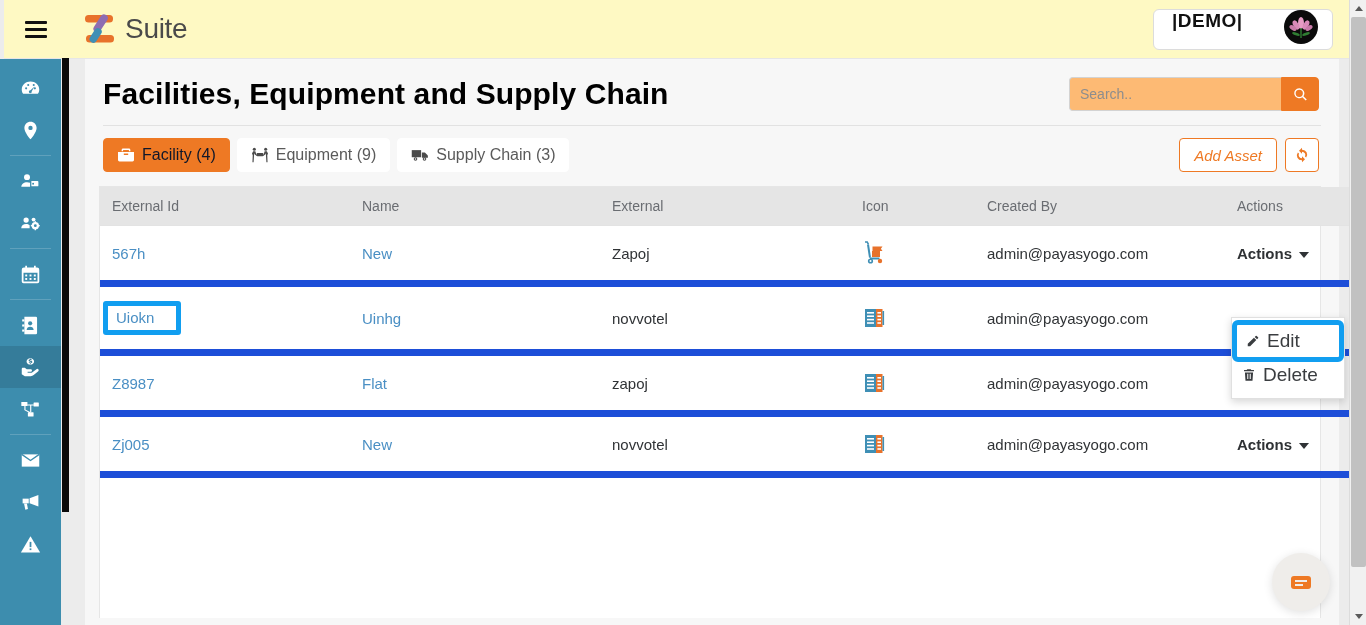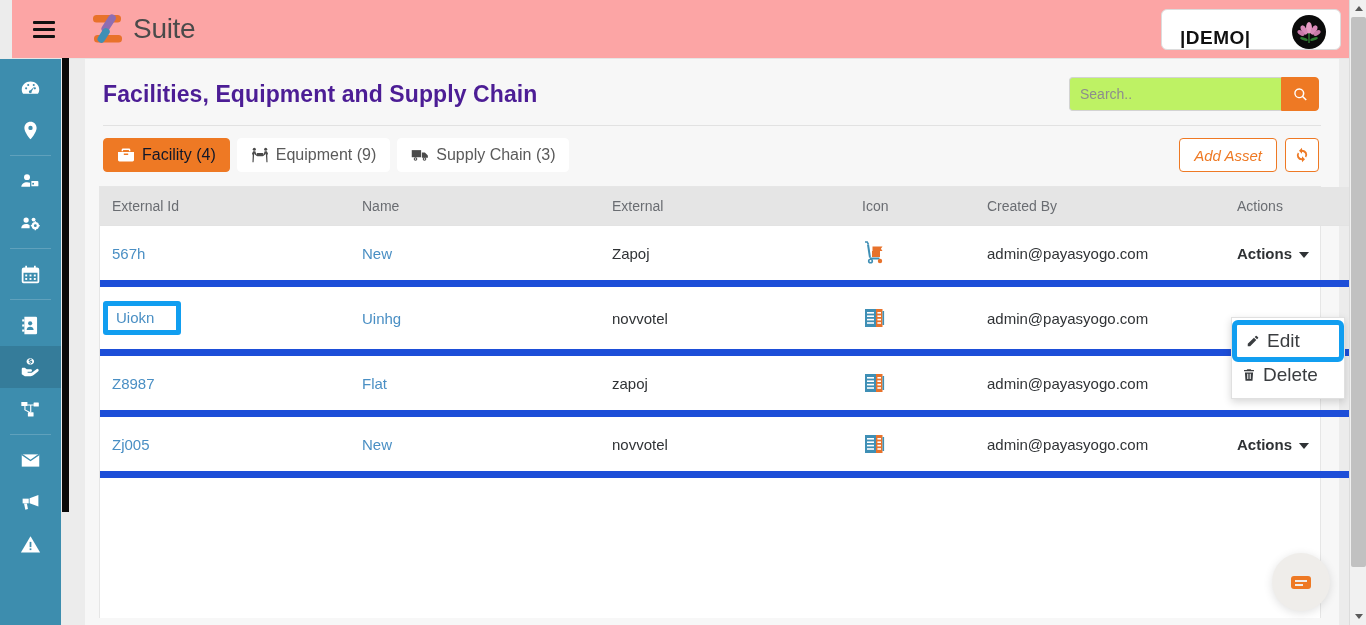--- a/index.html
+++ b/index.html
@@ -12,23 +12,23 @@
   }
   #app {
     position: relative;
     width: 1366px; height: 625px;
     overflow: hidden;
     background: #ececec;
   }
 
   
   .topbar {
-    position: absolute; top: 0; left: 12px;
+    position: absolute; top: 0; left: 4px;
     width: 1349px; height: 59px;
-    background: #fca5a5;
+    background: #fef9c3;
     border-bottom: 1px solid #e6e6e6;
     display: flex; align-items: center;
   }
   .hamburger {
     margin-left: 21px;
     width: 22px; height: 17px;
     display: flex; flex-direction: column; justify-content: space-between;
     cursor: pointer;
   }
   .hamburger span { display: block; height: 3px; background: #111; border-radius: 1px; }
@@ -36,21 +36,21 @@
   .brand { display: flex; align-items: center; margin-left: 36px; }
   .zlogo { width: 34px; height: 32px; }
   .brandname {
     font-size: 28px; color: #4a4a4a; margin-left: 8px;
     letter-spacing: -0.3px;
   }
 
   .topright {
     position: absolute; right: 20px; top: 9px;
     height: 41px;
-    display: flex; align-items: flex-end;
+    display: flex; align-items: flex-start;
     border: 1px solid #dcdcdc; border-radius: 6px;
     background: #fff;
     padding: 0 14px 0 18px;
     min-width: 180px;
     justify-content: space-between;
   }
   .demo-badge {
     font-size: 19px; font-weight: bold; color: #111;
     letter-spacing: 0.5px;
     margin-right: 16px;
@@ -100,30 +100,30 @@
     position: absolute;
     left: 16px; top: 0px;
     width: 1254px; height: 566px;
     background: #f7f7f7;
   }
   .page-head {
     display: flex; align-items: center; justify-content: space-between;
     padding: 18px 20px 0 18px;
   }
   .page-title {
-    font-size: 23px; font-weight: bold; color: #4c1d95;
+    font-size: 30px; font-weight: bold; color: #000000;
     letter-spacing: 0.1px;
   }
   .searchbox { display: flex; height: 34px; }
   .searchbox input {
     width: 212px; height: 34px;
     border: 1px solid #d3d3d3; border-right: none;
     border-radius: 4px 0 0 4px;
     padding: 0 10px; font-size: 14px; color: #555;
-    outline: none; background: #bef264;
+    outline: none; background: #fdba74;
     font-family: "Liberation Sans", sans-serif;
   }
   .searchbox input::placeholder { color: #8d8d8d; }
   .search-btn {
     width: 38px; height: 34px;
     background: #ee7924; border: 1px solid #ee7924;
     border-radius: 0 4px 4px 0;
     display: flex; align-items: center; justify-content: center;
     cursor: pointer;
   }

